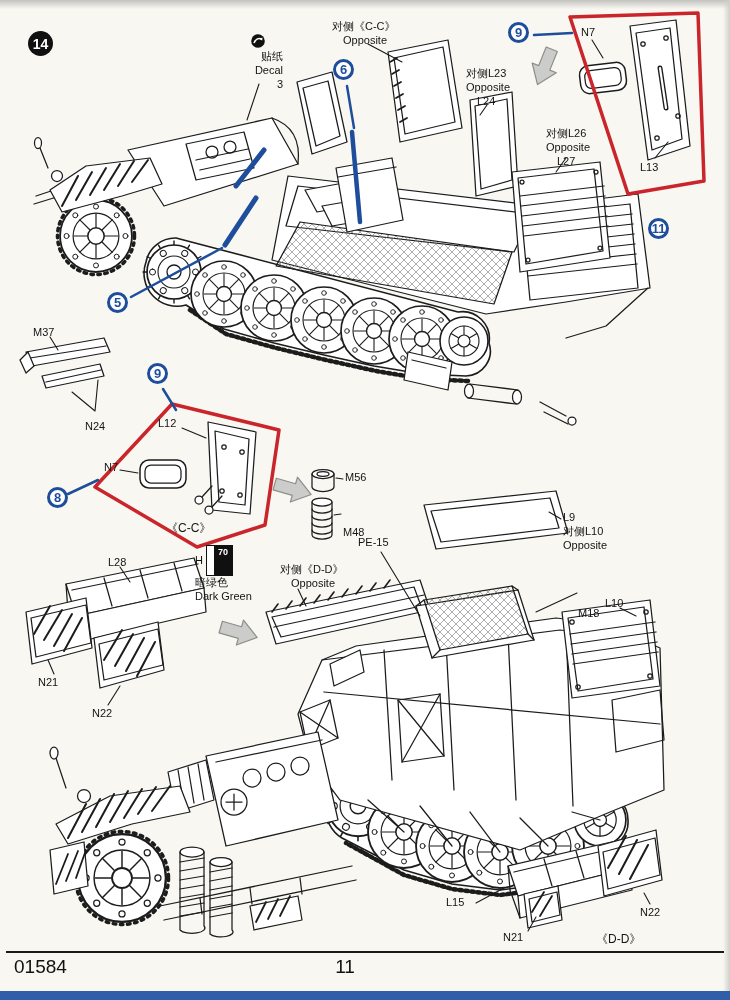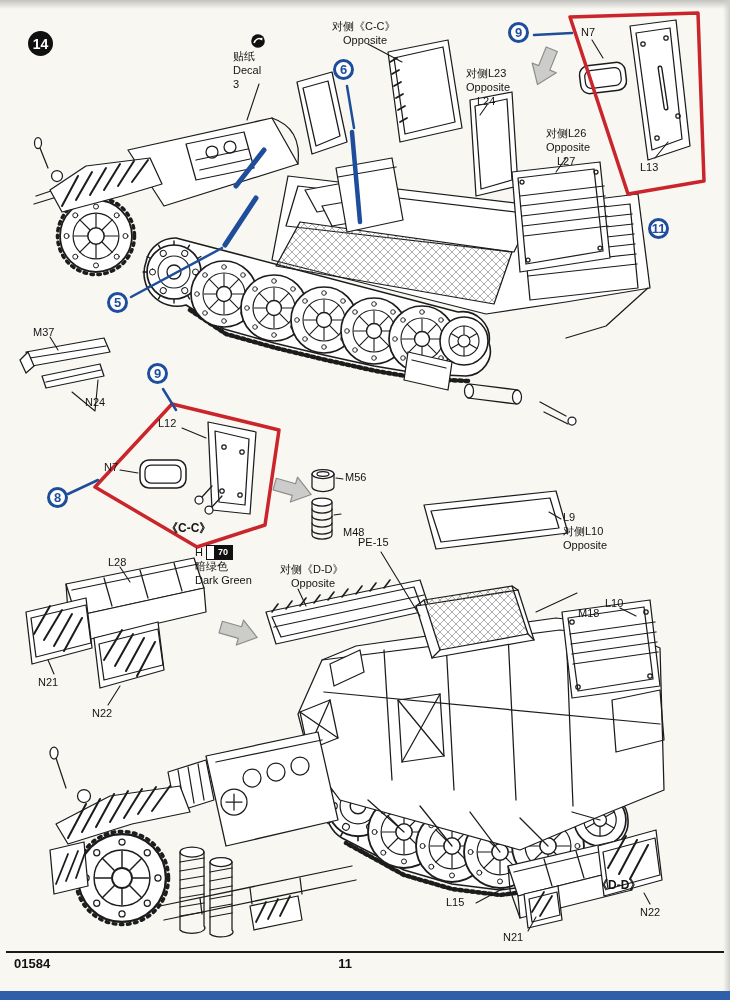--- a/index.html
+++ b/index.html
@@ -5,31 +5,31 @@
   *{margin:0;padding:0;box-sizing:border-box}
   html,body{background:#9b9b98;font-family:"Liberation Sans",sans-serif}
   .page{position:relative;width:730px;height:1000px;margin:0 auto;background:#f8f7f2;overflow:hidden}
   .scan-top{position:absolute;top:0;left:0;right:0;height:9px;background:linear-gradient(#c2c2be,rgba(248,247,242,0));z-index:2}
   .scan-right{position:absolute;top:0;right:0;bottom:0;width:7px;background:linear-gradient(to left,#cfcfca,rgba(248,247,242,0));z-index:2}
   .art{position:absolute;inset:0;z-index:1}
   .blue-line{stroke:var(--blue,#1e4e9b)}
   .red-line{stroke:var(--red,#c9252b)}
   .lbl{position:absolute;font-size:11px;line-height:1.25;color:#141414;white-space:nowrap;z-index:3}
   .lbl .ind{padding-left:11px}
-  .center{text-align:left}
-  .bold{font-weight:bold}
+  .center{text-align:right}
+  .bold{font-weight:normal}
   .big{font-size:12px}
   .callout{position:absolute;z-index:4;width:21px;height:21px;border:3px solid var(--blue,#1e4e9b);border-radius:50%;background:#fff;color:var(--blue,#1e4e9b);font-weight:bold;font-size:13px;display:flex;align-items:center;justify-content:center}
   .step-badge{position:absolute;z-index:4;width:25px;height:25px;border-radius:50%;background:#101010;color:#fff;font-weight:bold;font-size:14px;display:flex;align-items:center;justify-content:center}
   .paint-row{display:flex;align-items:center;gap:3px}
-  .paint-chip{display:inline-flex;border:1px solid #111;height:15px;align-items:stretch}
+  .paint-chip{display:inline-flex;border:1px solid #111;height:31px;align-items:stretch}
   .chip-white{width:7px;background:#fff}
   .chip-black{background:#101010;color:#fff;font-size:9px;font-weight:bold;padding:0 4px;line-height:12px}
   .footer-rule{position:absolute;left:6px;right:6px;top:951px;height:2px;background:#1a1a1a;z-index:3}
-  .footer-text{position:absolute;font-weight:bold;font-size:13px;color:#111;z-index:3}
+  .footer-text{position:absolute;font-weight:normal;font-size:19px;color:#111;z-index:3}
   .footer-bar{position:absolute;left:0;right:0;bottom:0;height:9px;background:var(--bar,#2e5fa8);z-index:3}
   .decal-ico{display:block;margin:0 auto 1px auto}
 </style>
 </head>
 <body>
 
 <div class="page">
 
   <div class="scan-top"></div>
   <div class="scan-right"></div>
@@ -411,21 +411,21 @@
     <div class="ind">L24</div>
   </div>
 
   <div class="lbl" style="left:546px;top:127px">
     <div>对侧L26</div>
     <div>Opposite</div>
     <div class="ind">L27</div>
   </div>
 
   <div class="lbl" style="left:33px;top:326px">M37</div>
-  <div class="lbl" style="left:85px;top:396px">N24</div>
+  <div class="lbl" style="left:85px;top:420px">N24</div>
   <div class="lbl" style="left:158px;top:417px">L12</div>
   <div class="lbl" style="left:104px;top:461px">N7</div>
   <div class="lbl bold big" style="left:166px;top:521px">《C-C》</div>
   <div class="lbl" style="left:345px;top:471px">M56</div>
   <div class="lbl" style="left:343px;top:526px">M48</div>
   <div class="lbl" style="left:358px;top:536px">PE-15</div>
 
   <div class="lbl" style="left:563px;top:511px">
     <div>L9</div>
     <div>对侧L10</div>
@@ -450,20 +450,20 @@
   </div>
 
   <div class="lbl" style="left:578px;top:607px">M18</div>
   <div class="lbl" style="left:605px;top:597px">L10</div>
   <div class="lbl" style="left:108px;top:556px">L28</div>
   <div class="lbl" style="left:38px;top:676px">N21</div>
   <div class="lbl" style="left:92px;top:707px">N22</div>
   <div class="lbl" style="left:446px;top:896px">L15</div>
   <div class="lbl" style="left:503px;top:931px">N21</div>
   <div class="lbl" style="left:640px;top:906px">N22</div>
-  <div class="lbl bold big" style="left:596px;top:878px">《D-D》</div>
+  <div class="lbl bold big" style="left:596px;top:932px">《D-D》</div>
 
   <div class="footer-rule"></div>
   <div class="footer-text" style="left:14px;top:956px">01584</div>
   <div class="footer-text" style="left:302px;top:956px;width:86px;text-align:center">11</div>
   <div class="footer-bar"></div>
 
 </div>
 
 </body></html>

